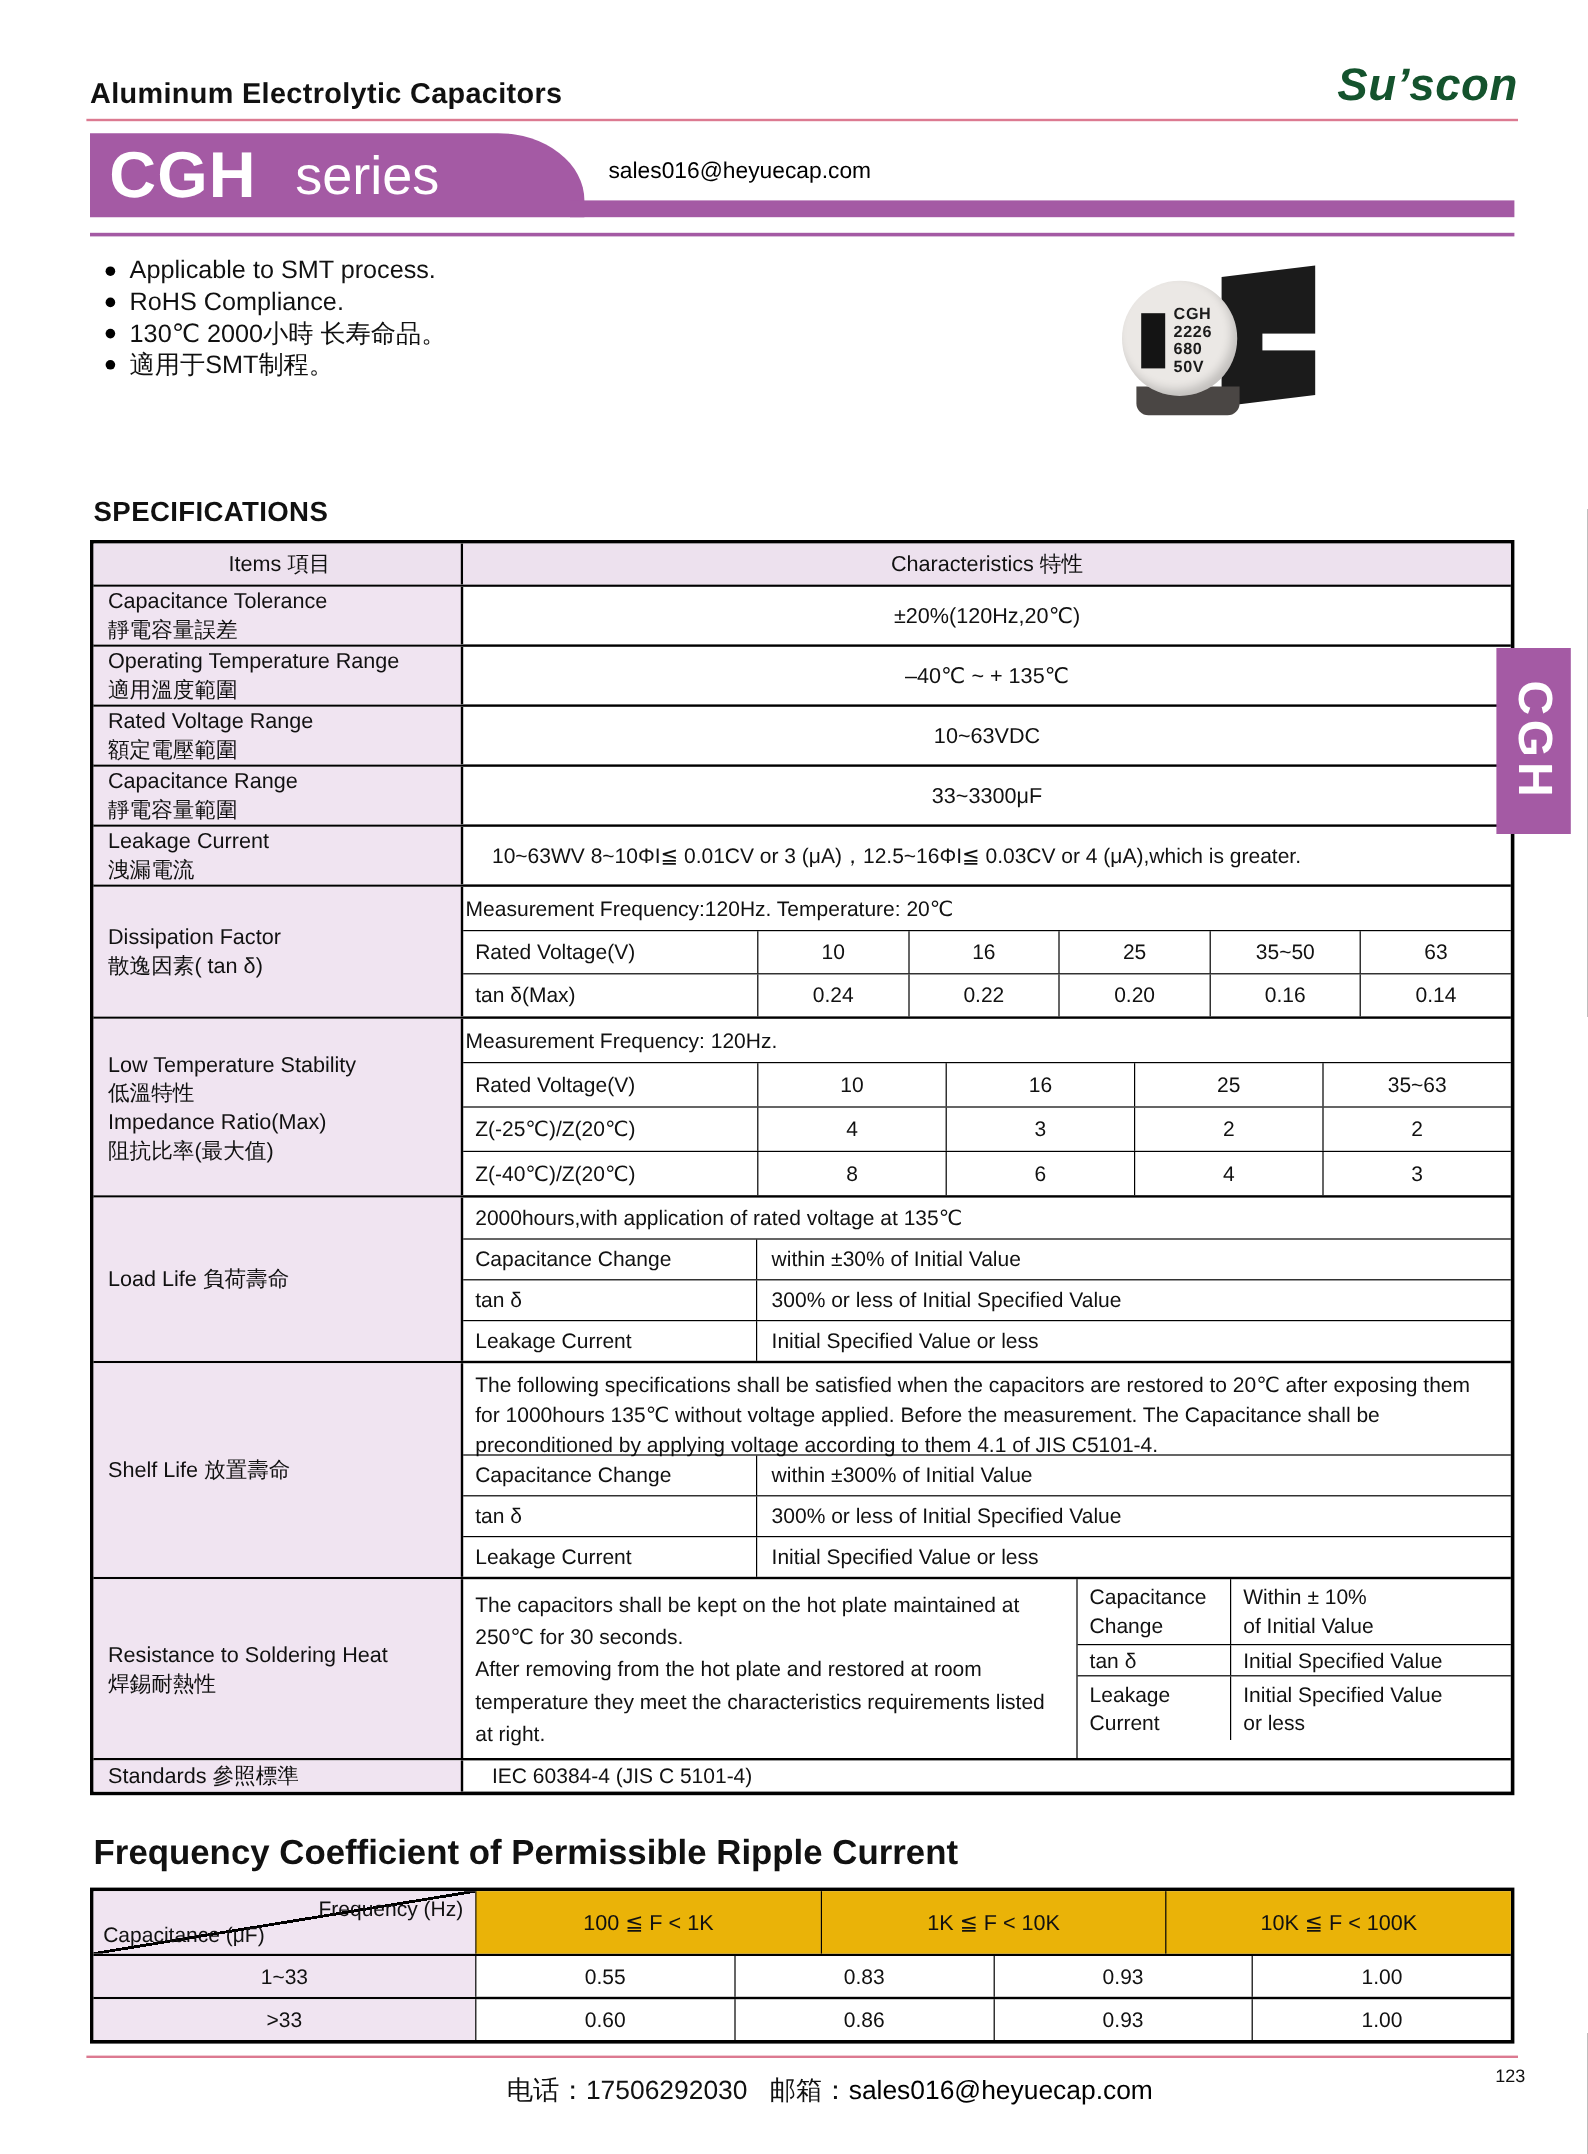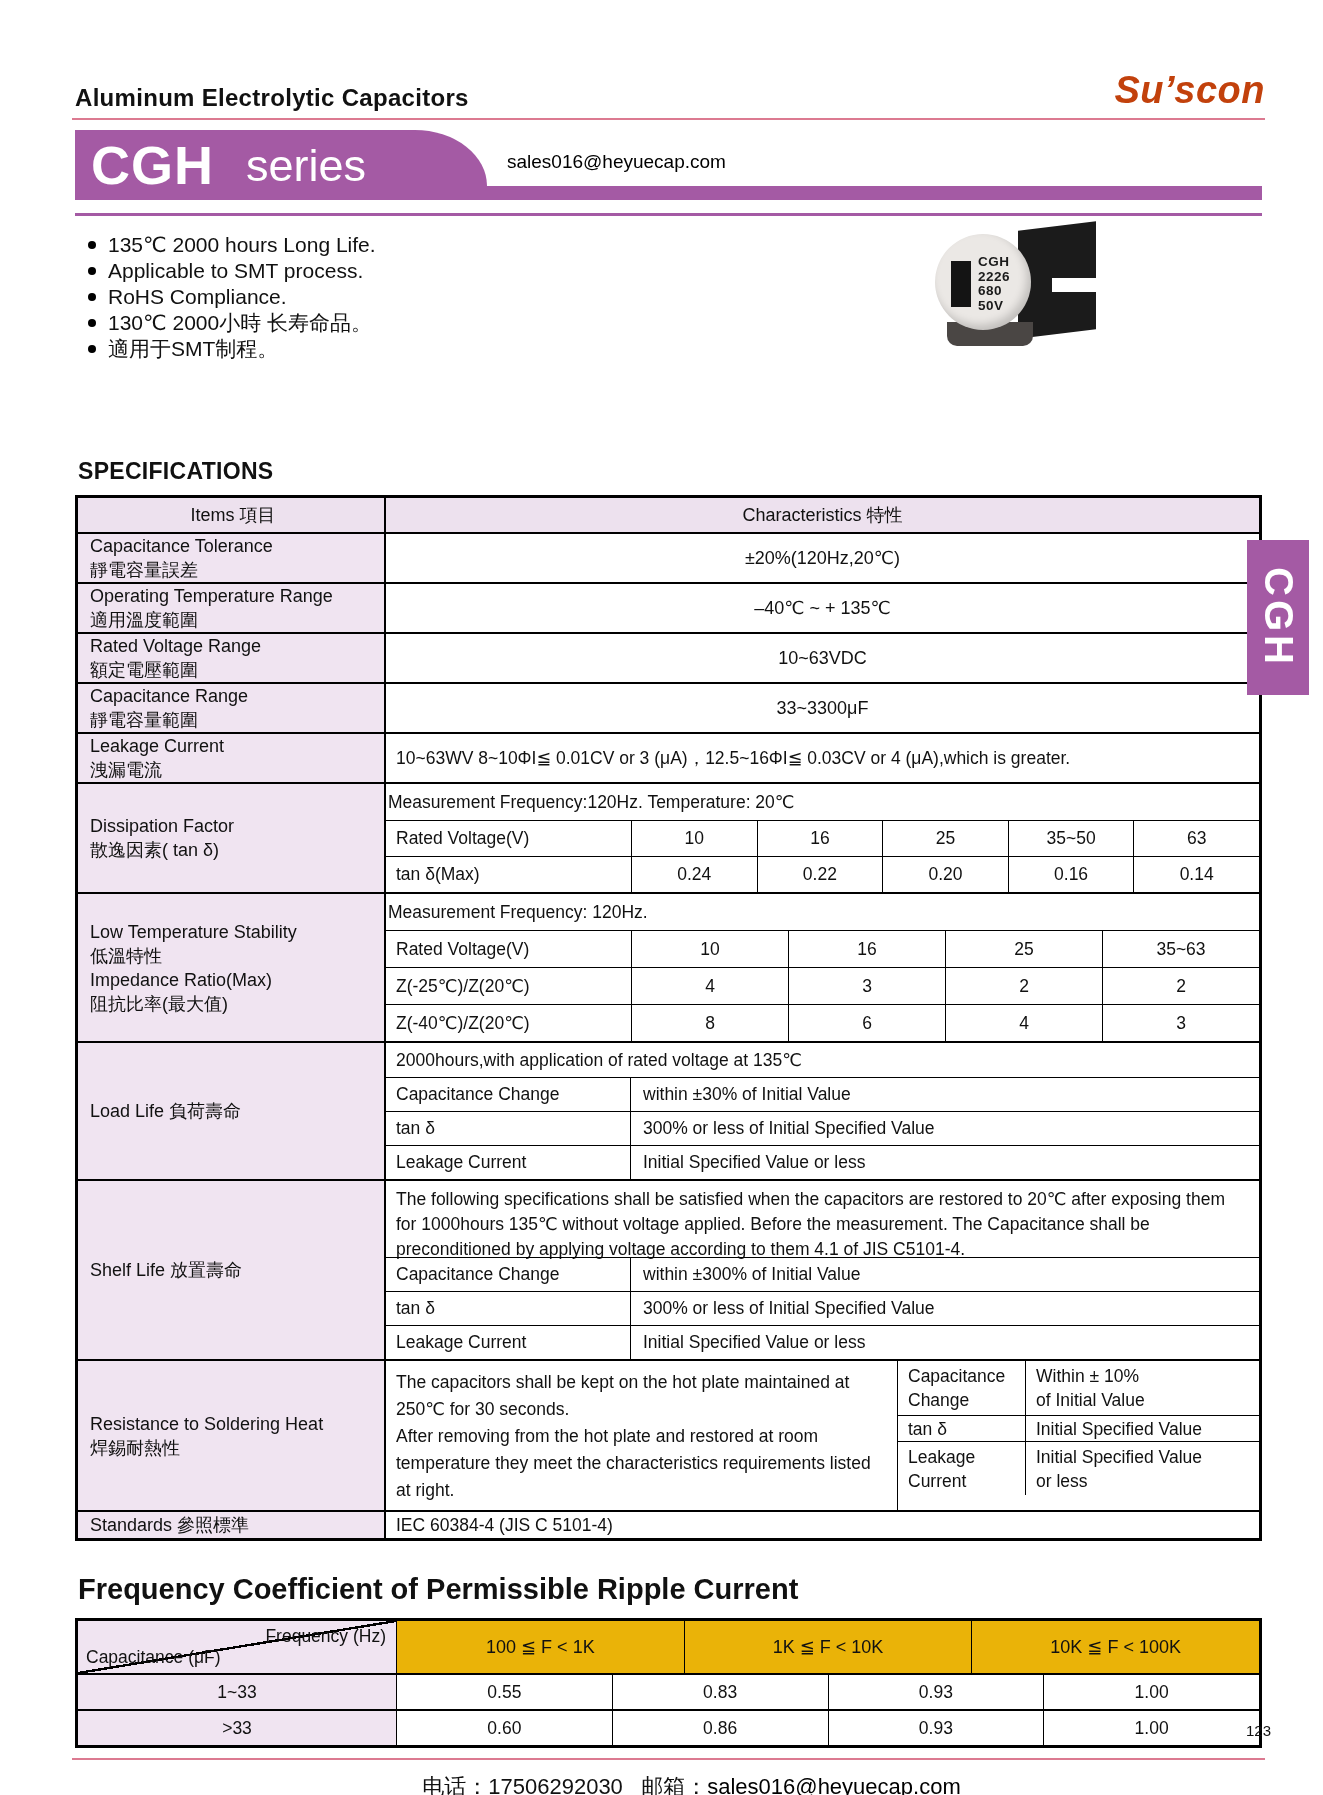--- a/index.html
+++ b/index.html
@@ -6,21 +6,21 @@
   html,body { background:#888; }
   .page {
     position:relative; width:1323px; height:1795px; margin:0 auto;
     background:#ffffff; overflow:hidden; color:#111;
     font-family:"Liberation Sans","DejaVu Sans",sans-serif;
   }
   
   .top-header { display:flex; justify-content:space-between; align-items:flex-end;
     margin:50px 58px 0 75px; }
   .product-line { font-size:24px; font-weight:bold; letter-spacing:.3px; }
-  .brand { font-size:38px; font-weight:bold; font-style:italic; color:#c2410c; letter-spacing:.5px;margin-top:19px; }
+  .brand { font-size:38px; font-weight:bold; font-style:italic; color:#14532d; letter-spacing:.5px; }
   .pink-rule { height:2px; background:#DC7A91; margin:6px 58px 0 72px; }
   
   .banner { position:relative; height:70px; margin:10px 61px 0 75px; }
   .banner-main { position:absolute; left:0; top:0; width:412px; height:70px;
     background:#A45AA4; border-top-right-radius:72px 56px;
     display:flex; align-items:center; padding-left:16px; }
   .banner-series { font-size:54px; font-weight:bold; color:#fff; letter-spacing:1px; line-height:1; }
   .banner-suffix { font-size:45px; color:#fff; margin-left:32px; font-weight:400; line-height:1; }
   .banner-strip { position:absolute; left:400px; right:0; bottom:0; height:14px; background:#A45AA4; }
   .banner-email { position:absolute; left:432px; top:21px; font-size:19px; color:#000; text-decoration:none; }
@@ -53,21 +53,21 @@
   .srow { display:flex; border-top:2px solid #000; }
   .srow:first-child { border-top:0; }
   .lcol { width:308px; flex:none; background:#F0E4F1; border-right:2px solid #000;
     padding:4px 8px 4px 12px; display:flex; flex-direction:column; justify-content:center;
     font-size:18px; line-height:24px; }
   .rcol { flex:1; display:flex; flex-direction:column; min-width:0; }
   .spec-head { height:34px; }
   .spec-head .lcol, .spec-head .rcol { background:#EDE1EE; align-items:center; justify-content:center; font-size:18px; }
   .r-simple { height:50px; }
   .center-val { align-items:center; justify-content:center; font-size:18px; }
-  .left-val { justify-content:center; padding-left:10px; font-size:17.5px; }
+  .left-val { justify-content:center; padding-left:24px; font-size:17.5px; }
   .note { height:36px; display:flex; align-items:center; padding-left:2px; font-size:17.5px; flex:none; }
   .sub-row { display:flex; border-top:1px solid #000; height:37px; flex:none; }
   .sub-row.h36 { height:36px; }
   .sl { width:245px; flex:none; padding-left:10px; display:flex; align-items:center; font-size:17.5px; }
   .sc { flex:1; border-left:1px solid #000; display:flex; align-items:center; justify-content:center; font-size:17.5px; }
   .cond { height:34px; display:flex; align-items:center; padding-left:10px; font-size:17.5px; flex:none; }
   .kv { display:flex; border-top:1px solid #000; height:34px; flex:none; }
   .kk { width:245px; flex:none; border-right:1px solid #000; padding-left:10px;
     display:flex; align-items:center; font-size:17.5px; }
   .kvv { flex:1; padding-left:12px; display:flex; align-items:center; font-size:17.5px; }
@@ -126,24 +126,20 @@
       <span class="banner-suffix">series</span>
     </div>
     <div class="banner-strip"></div>
     <a class="banner-email">sales016@heyuecap.com</a>
   </div>
   <div class="purple-rule"></div>
 
   <div class="features">
     <div class="feature">
         <span class="dot"></span>
-        <span>135℃ 2000 hours Long Life.</span>
-      </div>
-    <div class="feature">
-        <span class="dot"></span>
         <span>Applicable to SMT process.</span>
       </div>
     <div class="feature">
         <span class="dot"></span>
         <span>RoHS Compliance.</span>
       </div>
     <div class="feature">
         <span class="dot"></span>
         <span>130℃ 2000小時 长寿命品。</span>
       </div>

